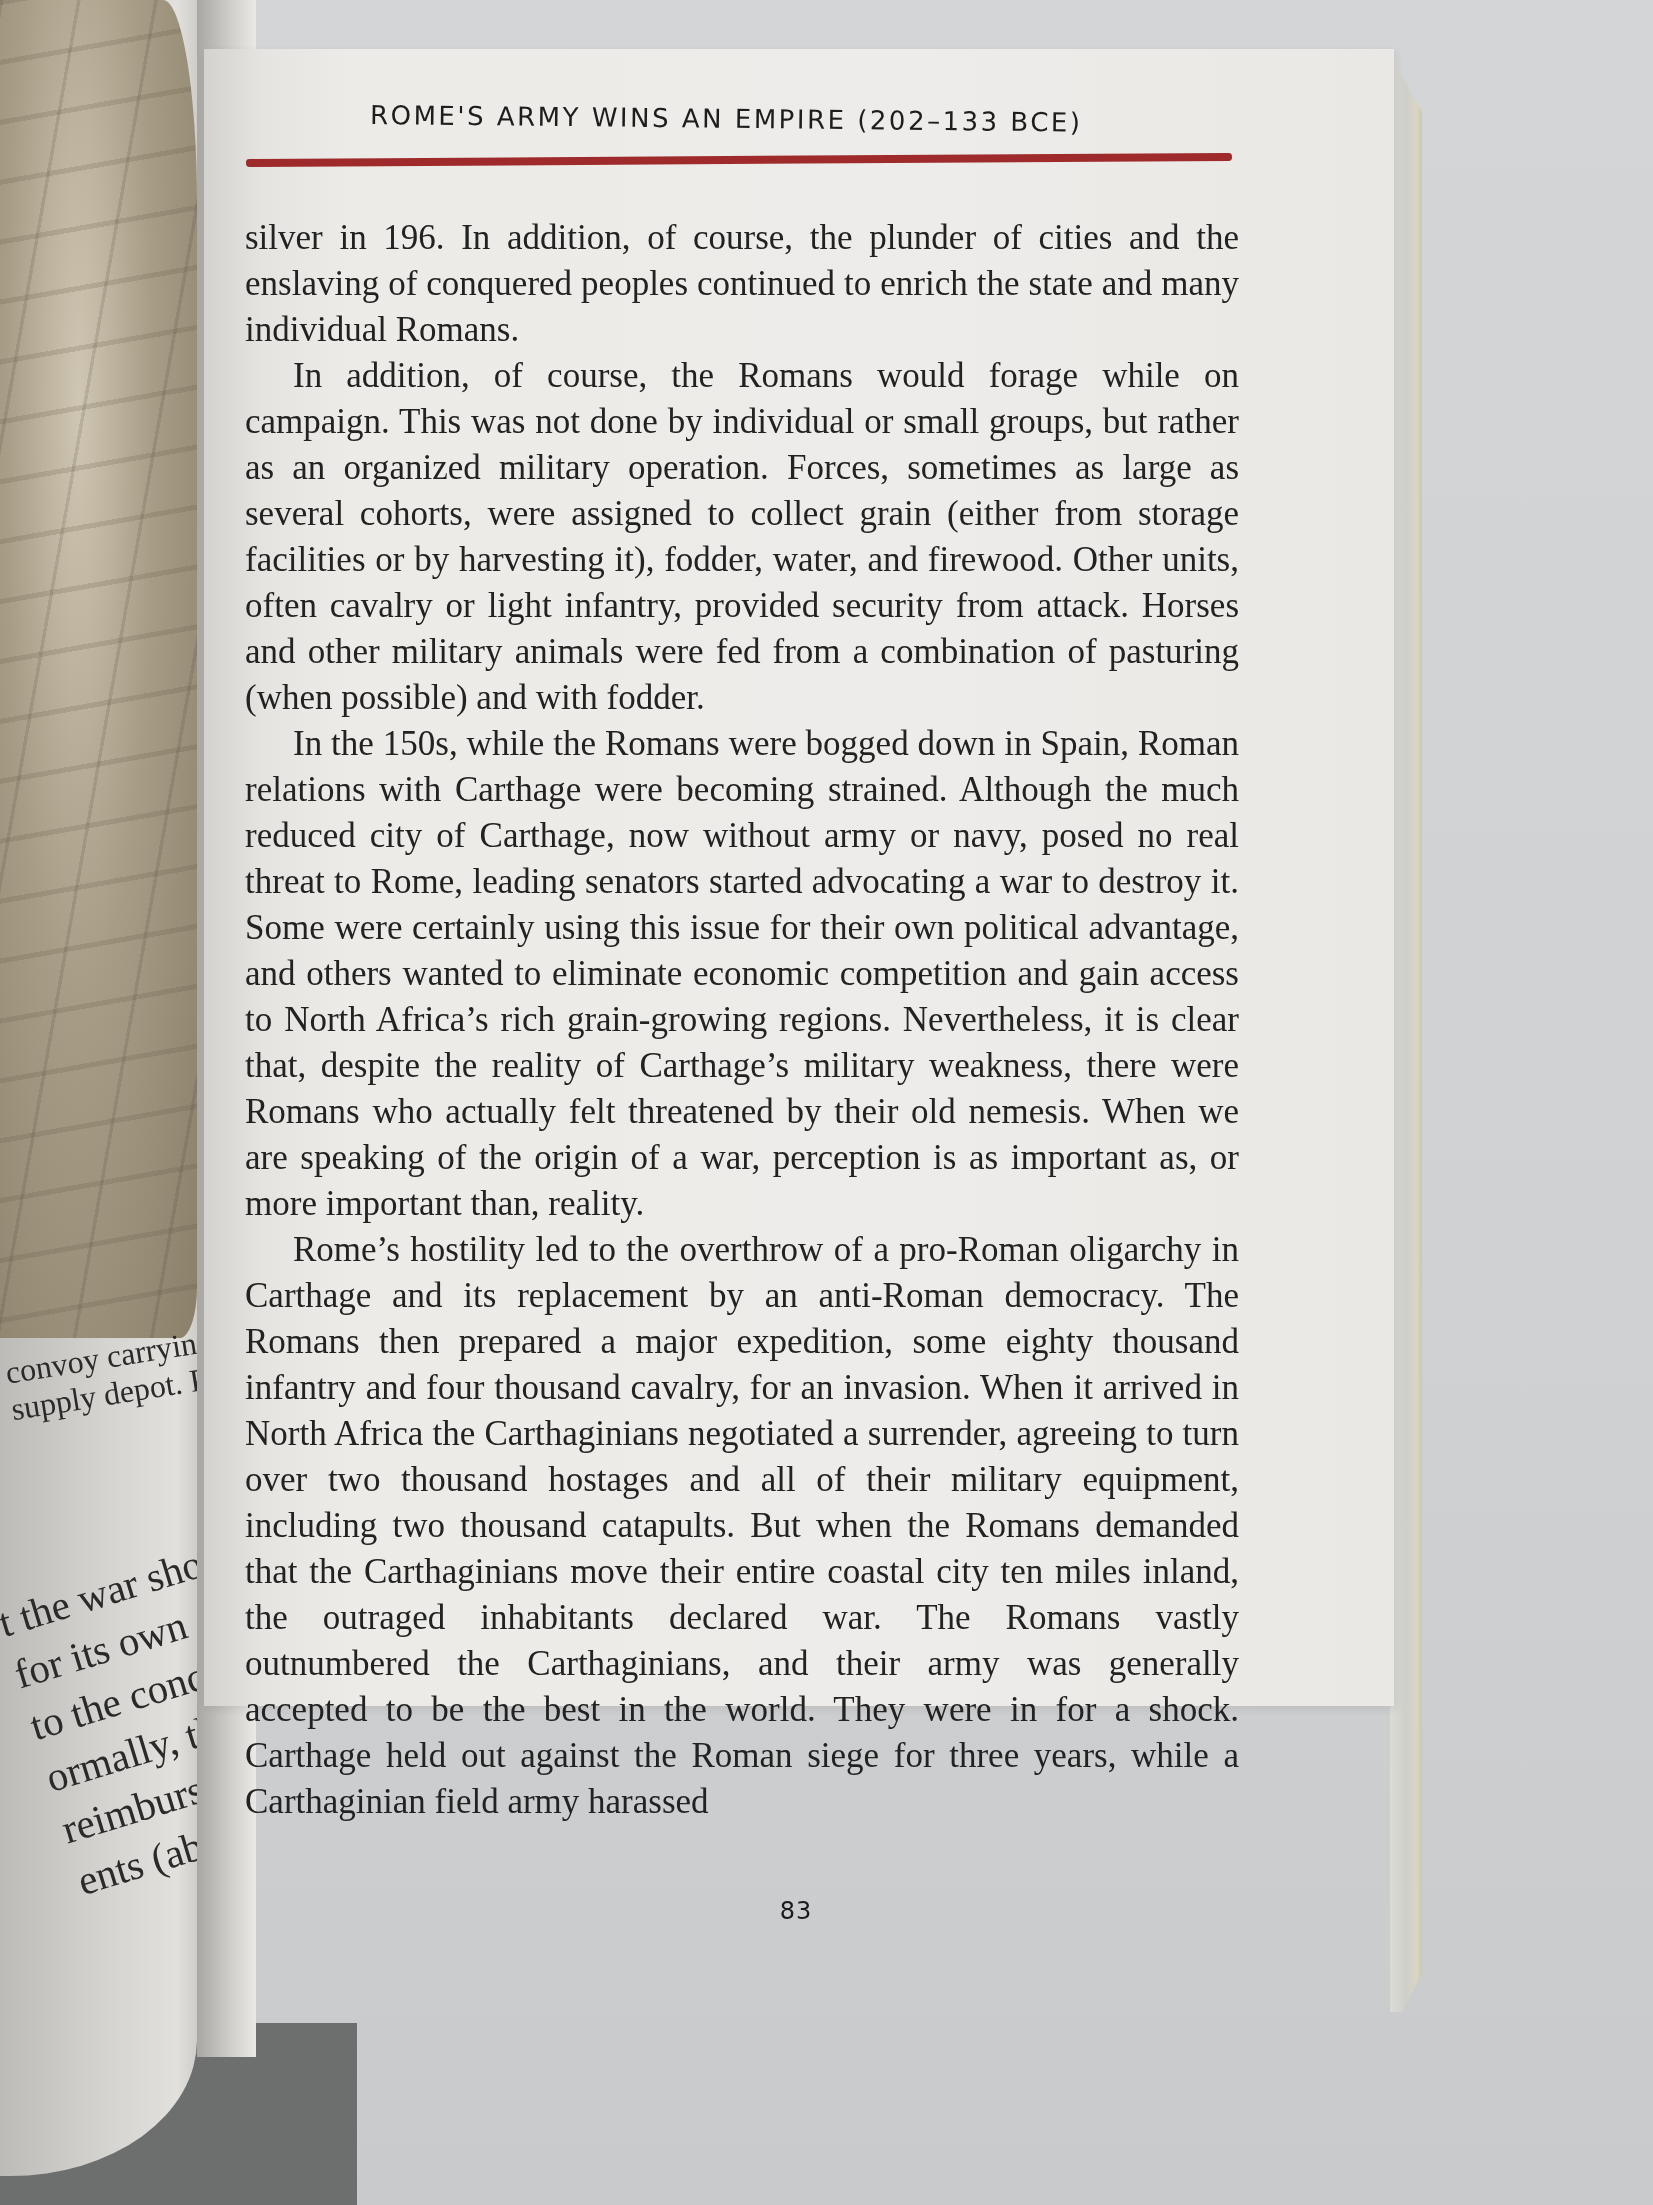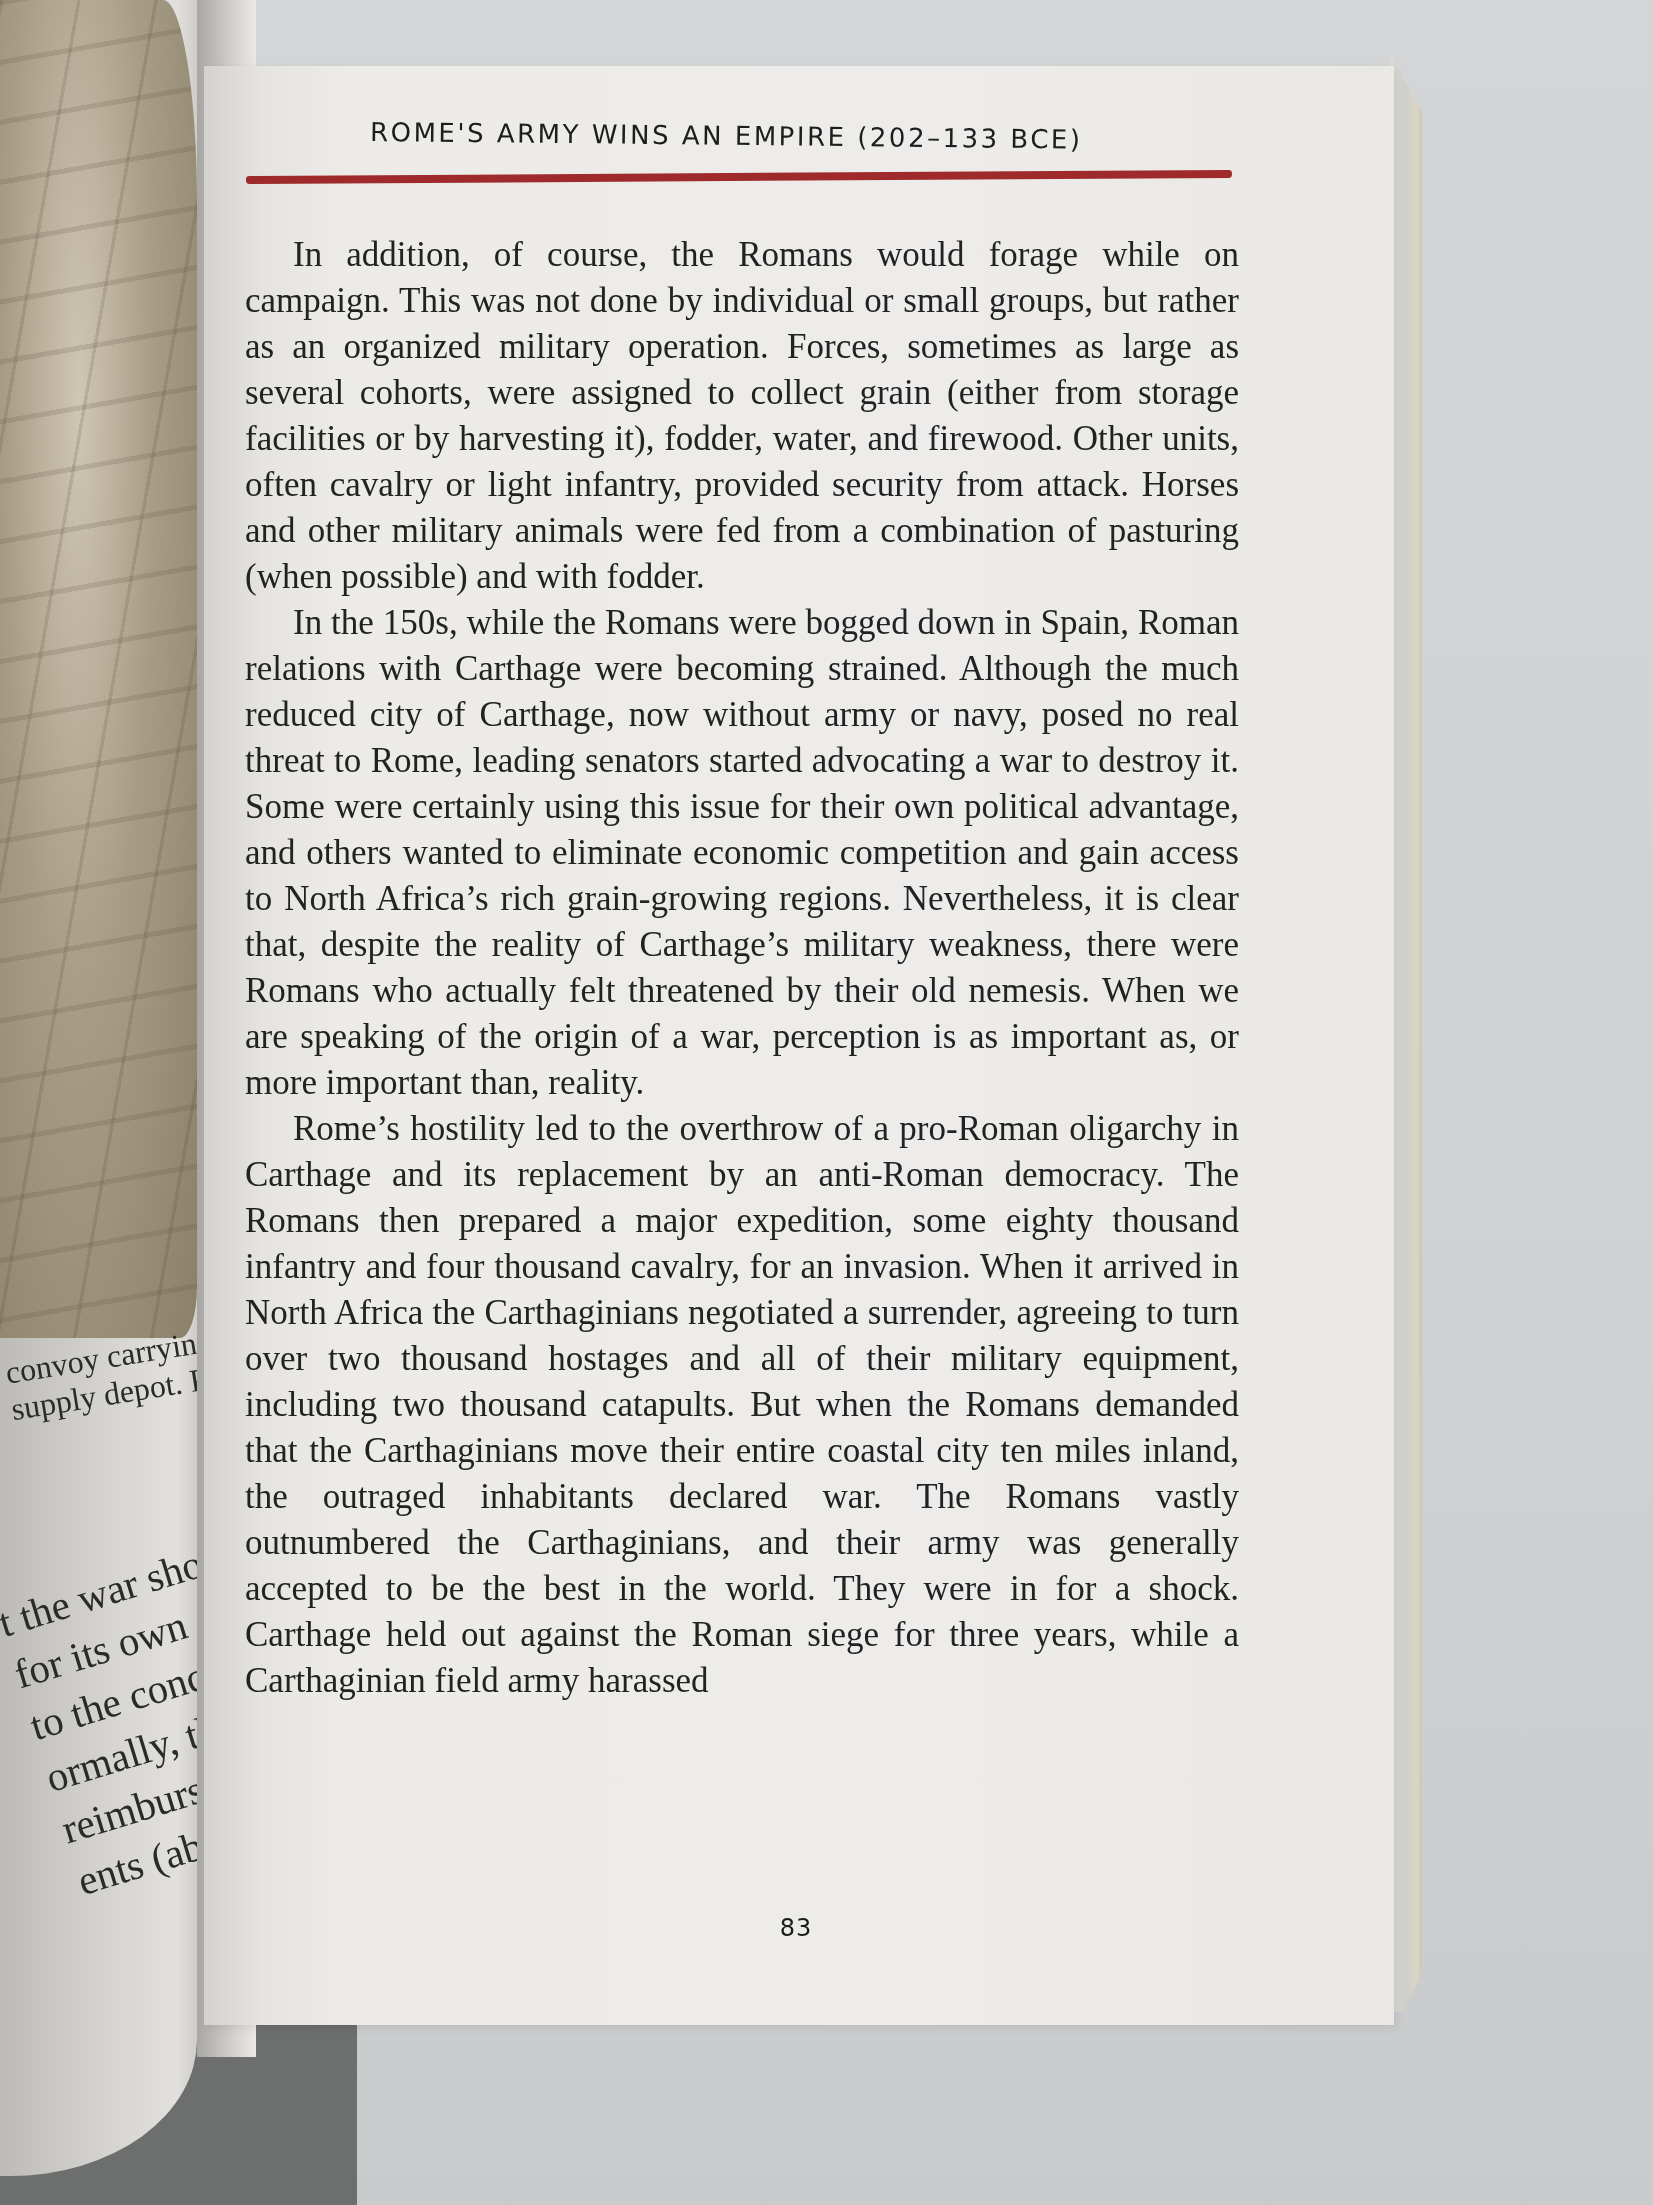--- a/index.html
+++ b/index.html
@@ -93,23 +93,23 @@
       top: 53px;
       width: 32px;
       height: 1959px;
       background: linear-gradient(90deg, #dcdbd6 0%, #cfcfca 50%, #dad5c3 85%, #cbc7b6 100%);
       clip-path: polygon(0 0, 65% 2%, 100% 3%, 100% 98%, 40% 100%, 0 100%);
     }
     
     .page {
       position: absolute;
       left: 204px;
-      top: 66px;
+      top: 49px;
       width: 1190px;
-      height: 1959px;
+      height: 1657px;
       background: linear-gradient(90deg, #d4d2ce 0%, #e6e4e0 5%, #ecebe7 12%, #edecea 60%, #e9e8e4 100%);
       box-shadow: 1.7px 3.4px 8.5px rgba(0,0,0,0.08);
     }
     .running-head {
       position: absolute;
       left: 166px;
       top: 51px;
       width: 935px;
       font-family: "DejaVu Sans", "Liberation Sans", sans-serif;
       font-size: 26px;
@@ -181,20 +181,21 @@
 </div>
 
 <div class="gutter"></div>
 <div class="page-edges"></div>
 
 <div class="page">
   <div class="running-head">ROME'S ARMY WINS AN EMPIRE (202–133 BCE)</div>
   <div class="head-rule"></div>
 
   <div class="text-block">
+    <p class="cont">silver in 196. In addition, of course, the plunder of cities and the enslaving of conquered peoples continued to enrich the state and many individual Romans.</p>
     <p>In addition, of course, the Romans would forage while on campaign. This was not done by individual or small groups, but rather as an organized military operation. Forces, sometimes as large as several cohorts, were assigned to collect grain (either from storage facilities or by harvesting it), fodder, water, and firewood. Other units, often cavalry or light infantry, provided security from attack. Horses and other military animals were fed from a combination of pasturing (when possible) and with fodder.</p>
     <p>In the 150s, while the Romans were bogged down in Spain, Roman relations with Carthage were becoming strained. Although the much reduced city of Carthage, now without army or navy, posed no real threat to Rome, leading senators started advocating a war to destroy it. Some were certainly using this issue for their own political advantage, and others wanted to eliminate economic competition and gain access to North Africa’s rich grain-growing regions. Nevertheless, it is clear that, despite the reality of Carthage’s military weakness, there were Romans who actually felt threatened by their old nemesis. When we are speaking of the origin of a war, perception is as important as, or more important than, reality.</p>
     <p>Rome’s hostility led to the overthrow of a pro-Roman oligarchy in Carthage and its replacement by an anti-Roman democracy. The Romans then prepared a major expedition, some eighty thousand infantry and four thousand cavalry, for an invasion. When it arrived in North Africa the Carthaginians negotiated a surrender, agreeing to turn over two thousand hostages and all of their military equipment, including two thousand catapults. But when the Romans demanded that the Carthaginians move their entire coastal city ten miles inland, the outraged inhabitants declared war. The Romans vastly outnumbered the Carthaginians, and their army was generally accepted to be the best in the world. They were in for a shock. Carthage held out against the Roman siege for three years, while a Carthaginian field army harassed</p>
   </div>
 
   <div class="folio">83</div>
 </div>
 
 
 </body></html>

